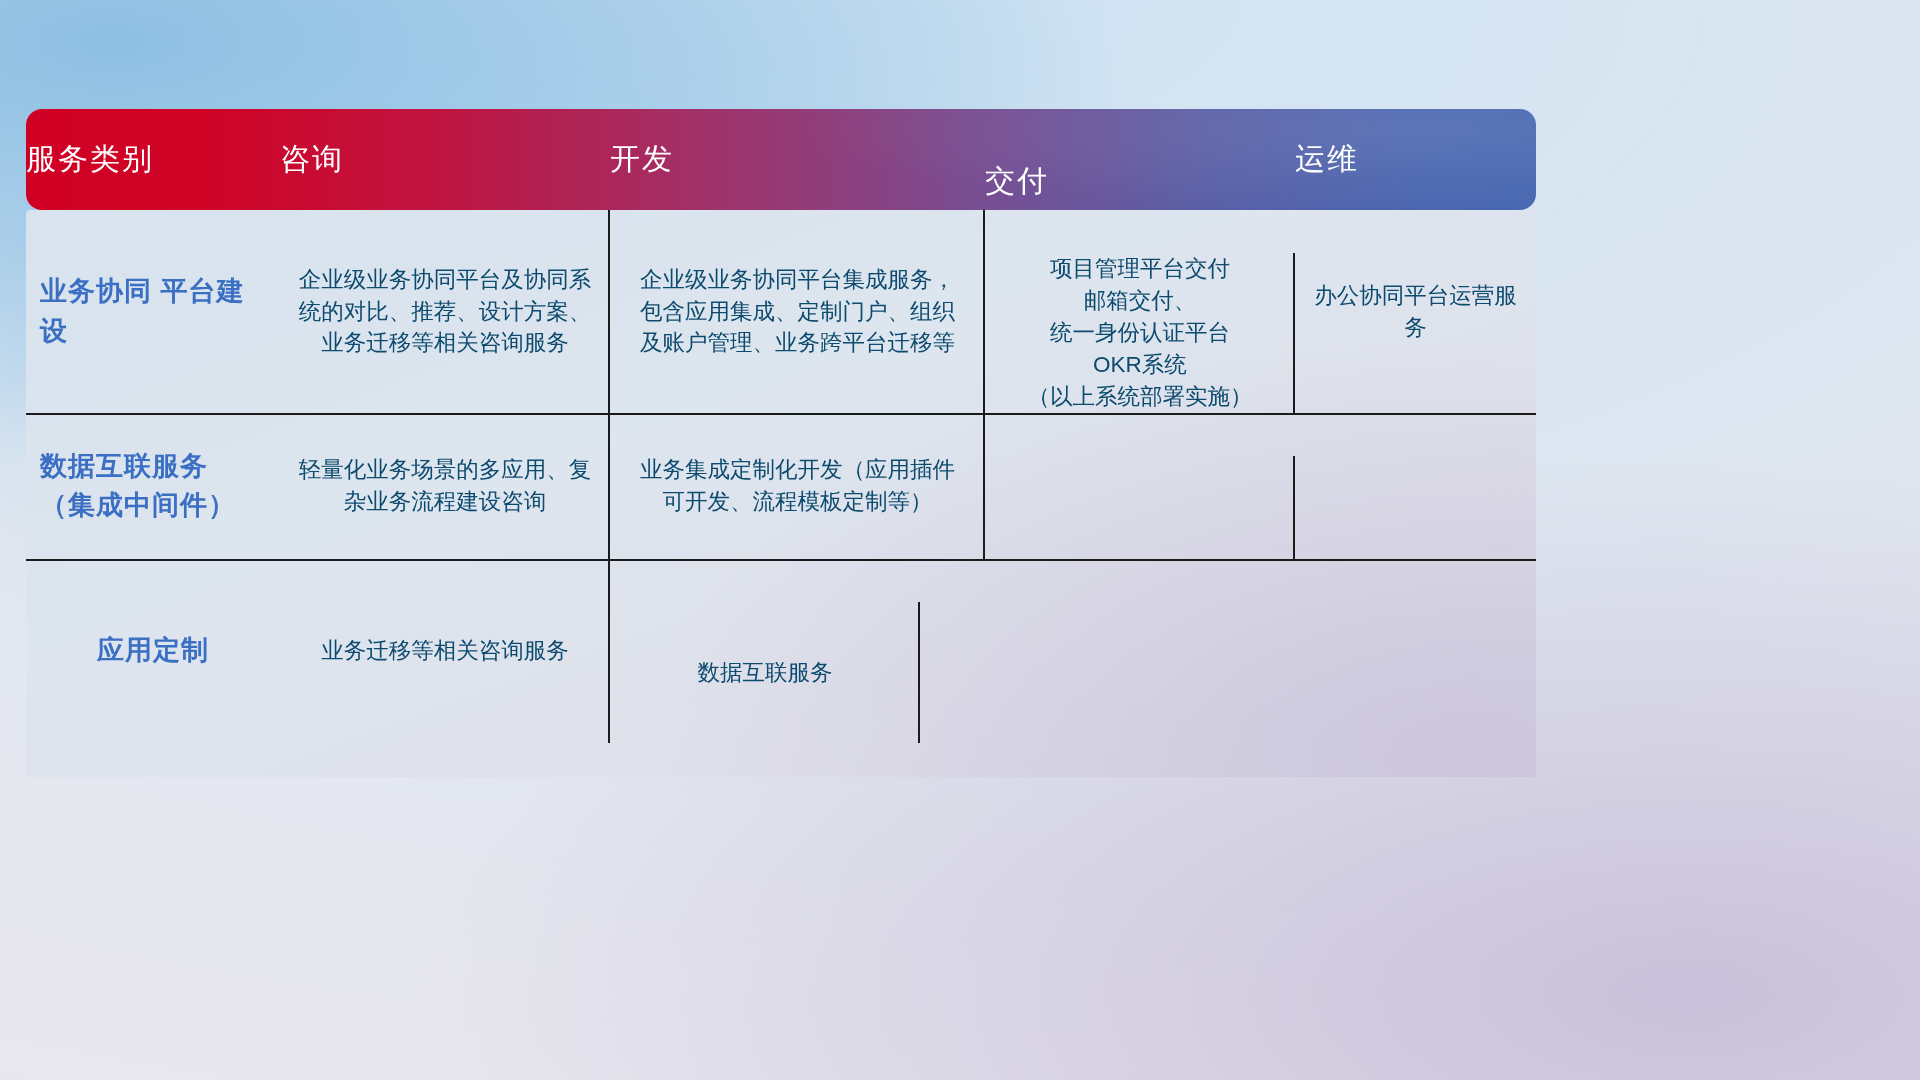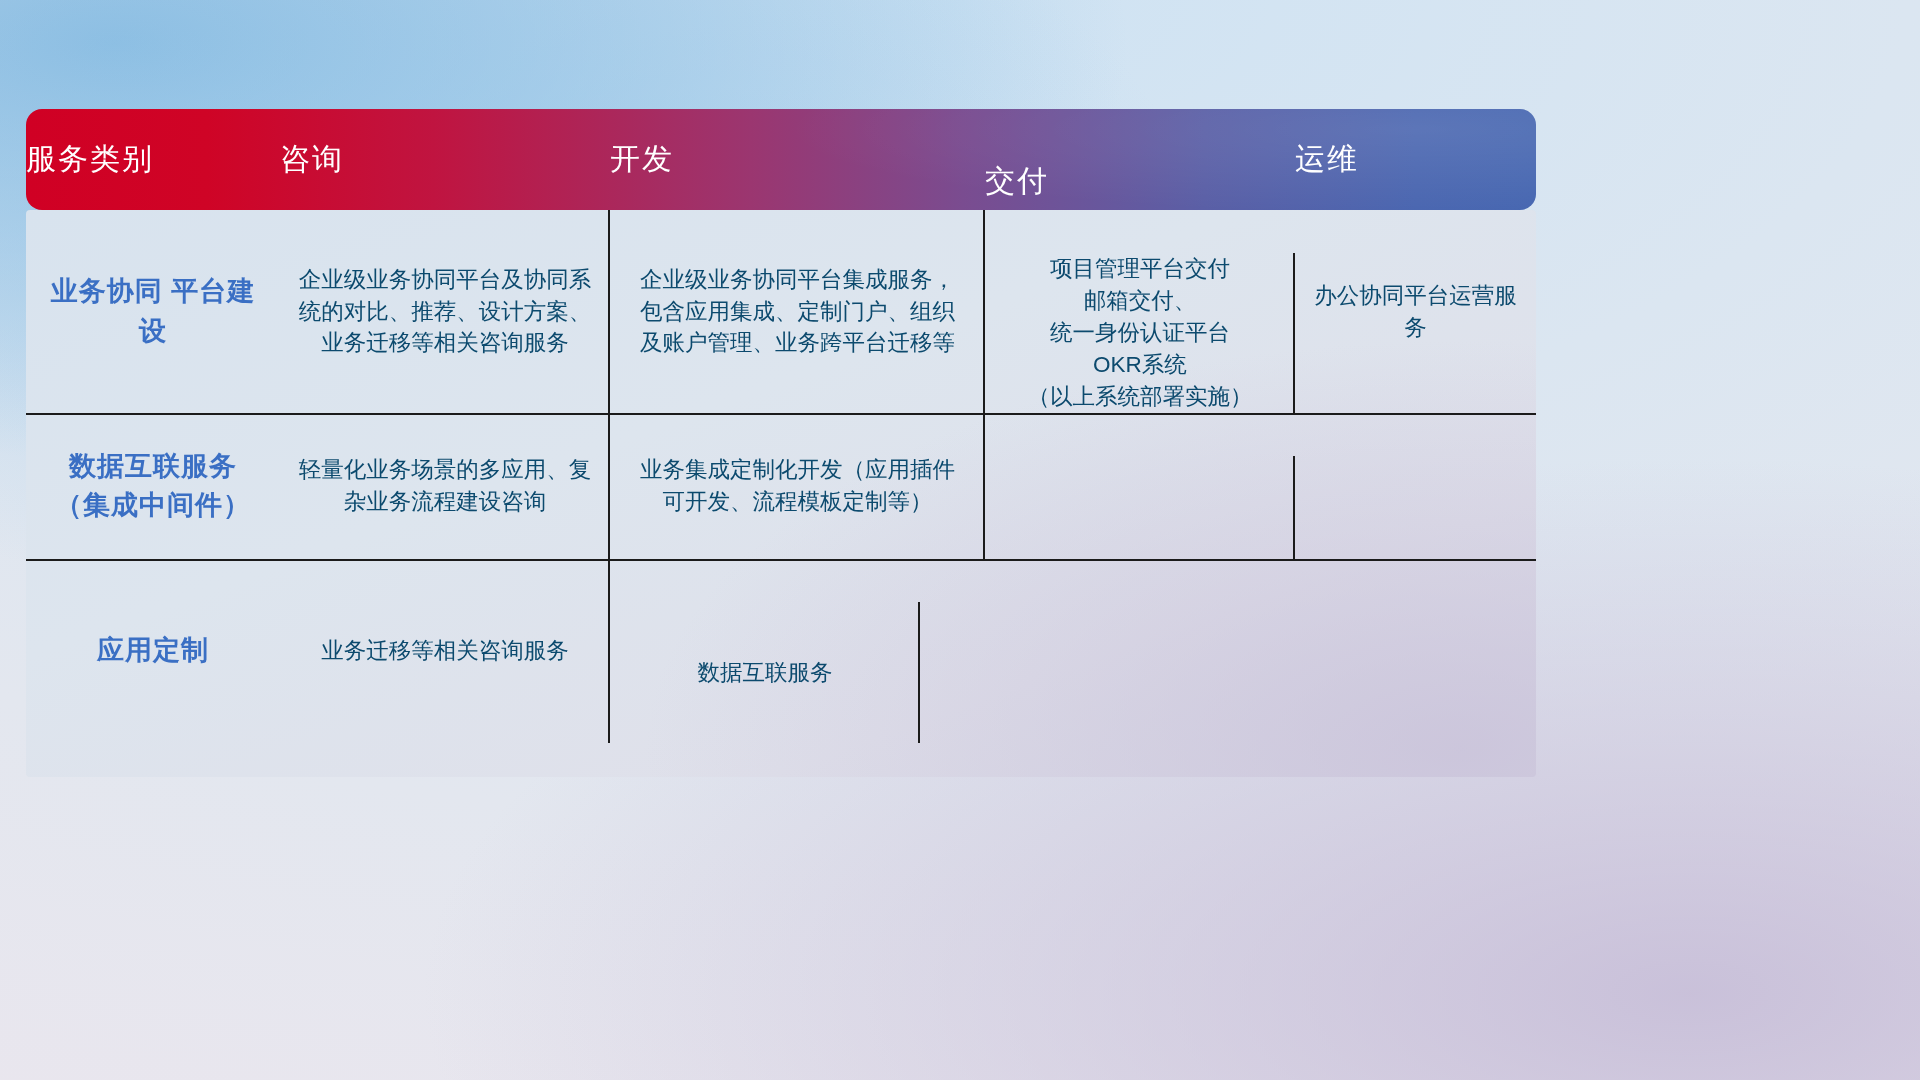--- a/index.html
+++ b/index.html
@@ -144,21 +144,20 @@
     bottom: 0;
     width: 2px;
     background: #1b1b1b;
   }
 
   .cat-label {
     color: #3a6fc4;
     font-size: 27px;
     font-weight: bold;
     line-height: 1.45;
-    text-align: center;
     letter-spacing: 1px;
   }
   .cell-text {
     color: #0c4a6e;
     font-size: 22.5px;
     line-height: 1.42;
     text-align: center;
     white-space: pre-line;
   }
 </style>

